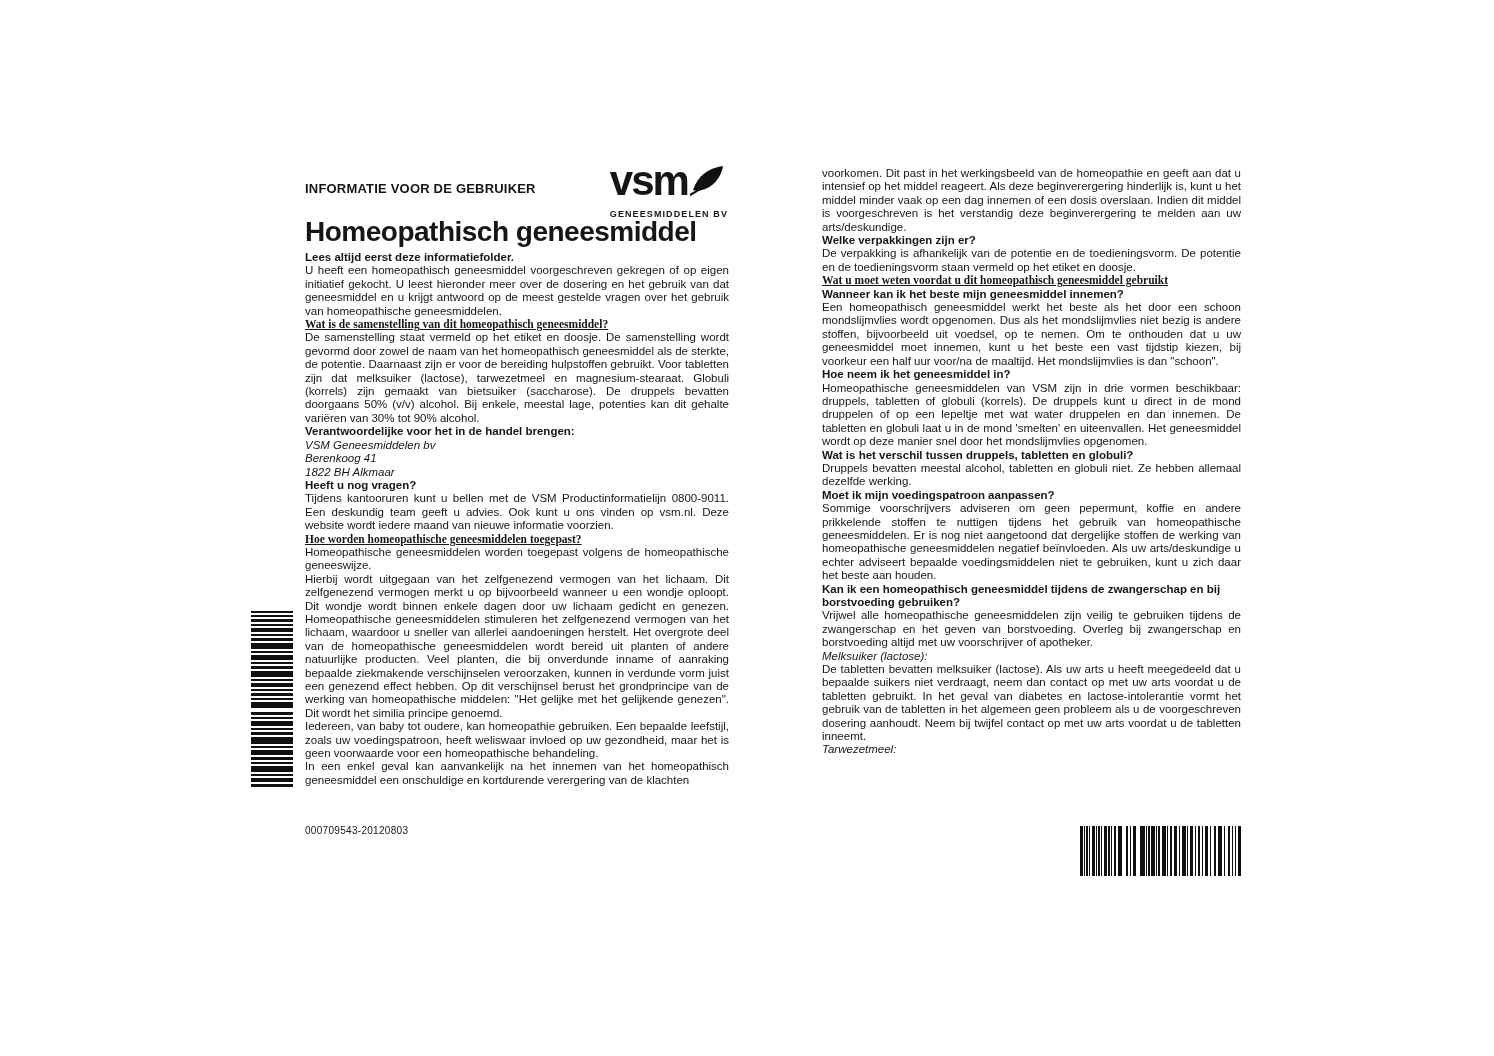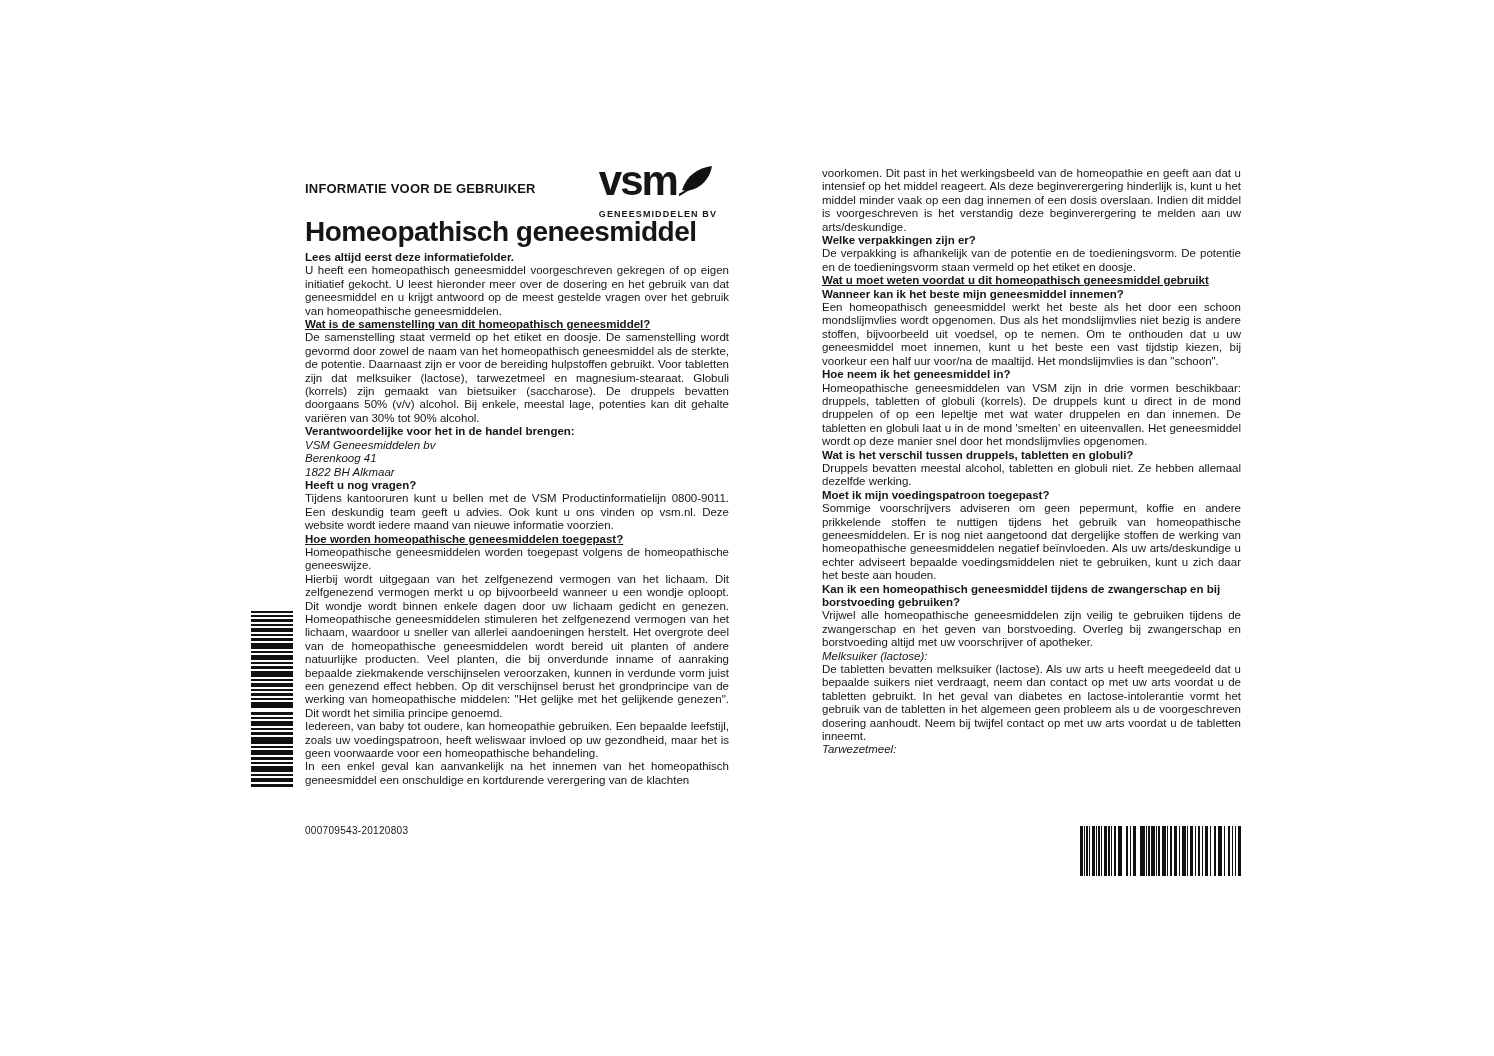--- a/index.html
+++ b/index.html
@@ -9,29 +9,29 @@
     color:#161616;
   }
   .col { position:absolute; font-size:11.5px; line-height:13.4px; }
   .col-left  { left:305px; top:166px; width:424px; }
   .col-right { left:822px; top:167px; width:419px; }
   .col p { margin:0; text-align:justify; }
 
   
   .header-row { position:relative; height:46px; margin-bottom:4px; }
   .kicker { position:absolute; left:0; top:16px; font-size:13px; letter-spacing:0.2px; white-space:nowrap;font-weight:bold; }
-  .logo { position:absolute; right:12px; top:0; text-align:center; }
+  .logo { position:absolute; right:1px; top:0; text-align:center; }
   .logo-top { display:flex; align-items:flex-start; }
   .logo-word { font-weight:bold; font-size:42px; line-height:30px; letter-spacing:-2px; }
   .leaf-icon { margin-left:2px; margin-top:-2px; }
   .logo-sub { font-size:9px; font-weight:bold; letter-spacing:1.1px; margin-top:12px; white-space:nowrap; }
 
   h1.title { font-size:28px; line-height:31px; letter-spacing:-0.5px; font-weight:bold; margin:4px 0 4px 0; text-align:left; }
 
-  .sec { font-weight:bold; text-decoration:underline; margin:5px 0 0 0; text-align:left !important; }
+  .sec { font-weight:bold; text-decoration:underline; margin:5px 0 0 0; text-align:left !important;font-family:Liberation Serif, serif; }
   .bh  { font-weight:bold; text-align:left !important; }
   .ih  { font-style:italic; text-align:left !important; }
   .addr { text-align:center;font-style:italic; }
 
   .doc-code { position:absolute; left:305px; top:825px; font-size:10px; letter-spacing:0.3px; }
 
   .barcode-left   { position:absolute; left:251px; top:611px; }
   .barcode-bottom { position:absolute; left:1080px; top:826px; }
 </style>
 </head>
@@ -126,21 +126,21 @@
 
     <p class="bh">Wanneer kan ik het beste mijn geneesmiddel innemen?</p>
     <p>Een homeopathisch geneesmiddel werkt het beste als het door een schoon mondslijmvlies wordt opgenomen. Dus als het mondslijmvlies niet bezig is andere stoffen, bijvoorbeeld uit voedsel, op te nemen. Om te onthouden dat u uw geneesmiddel moet innemen, kunt u het beste een vast tijdstip kiezen, bij voorkeur een half uur voor/na de maaltijd. Het mondslijmvlies is dan "schoon".</p>
 
     <p class="bh">Hoe neem ik het geneesmiddel in?</p>
     <p>Homeopathische geneesmiddelen van VSM zijn in drie vormen beschikbaar: druppels, tabletten of globuli (korrels). De druppels kunt u direct in de mond druppelen of op een lepeltje met wat water druppelen en dan innemen. De tabletten en globuli laat u in de mond 'smelten' en uiteenvallen. Het geneesmiddel wordt op deze manier snel door het mondslijmvlies opgenomen.</p>
 
     <p class="bh">Wat is het verschil tussen druppels, tabletten en globuli?</p>
     <p>Druppels bevatten meestal alcohol, tabletten en globuli niet. Ze hebben allemaal dezelfde werking.</p>
 
-    <p class="bh">Moet ik mijn voedingspatroon toegepast?</p>
+    <p class="bh">Moet ik mijn voedingspatroon aanpassen?</p>
     <p>Sommige voorschrijvers adviseren om geen pepermunt, koffie en andere prikkelende stoffen te nuttigen tijdens het gebruik van homeopathische geneesmiddelen. Er is nog niet aangetoond dat dergelijke stoffen de werking van homeopathische geneesmiddelen negatief beïnvloeden. Als uw arts/deskundige u echter adviseert bepaalde voedingsmiddelen niet te gebruiken, kunt u zich daar het beste aan houden.</p>
 
     <p class="bh">Kan ik een homeopathisch geneesmiddel tijdens de zwangerschap en bij borstvoeding gebruiken?</p>
     <p>Vrijwel alle homeopathische geneesmiddelen zijn veilig te gebruiken tijdens de zwangerschap en het geven van borstvoeding. Overleg bij zwangerschap en borstvoeding altijd met uw voorschrijver of apotheker.</p>
 
 
     <p class="ih">Melksuiker (lactose):</p>
     <p>De tabletten bevatten melksuiker (lactose). Als uw arts u heeft meegedeeld dat u bepaalde suikers niet verdraagt, neem dan contact op met uw arts voordat u de tabletten gebruikt. In het geval van diabetes en lactose-intolerantie vormt het gebruik van de tabletten in het algemeen geen probleem als u de voorgeschreven dosering aanhoudt. Neem bij twijfel contact op met uw arts voordat u de tabletten inneemt.</p>
 
     <p class="ih">Tarwezetmeel:</p>

